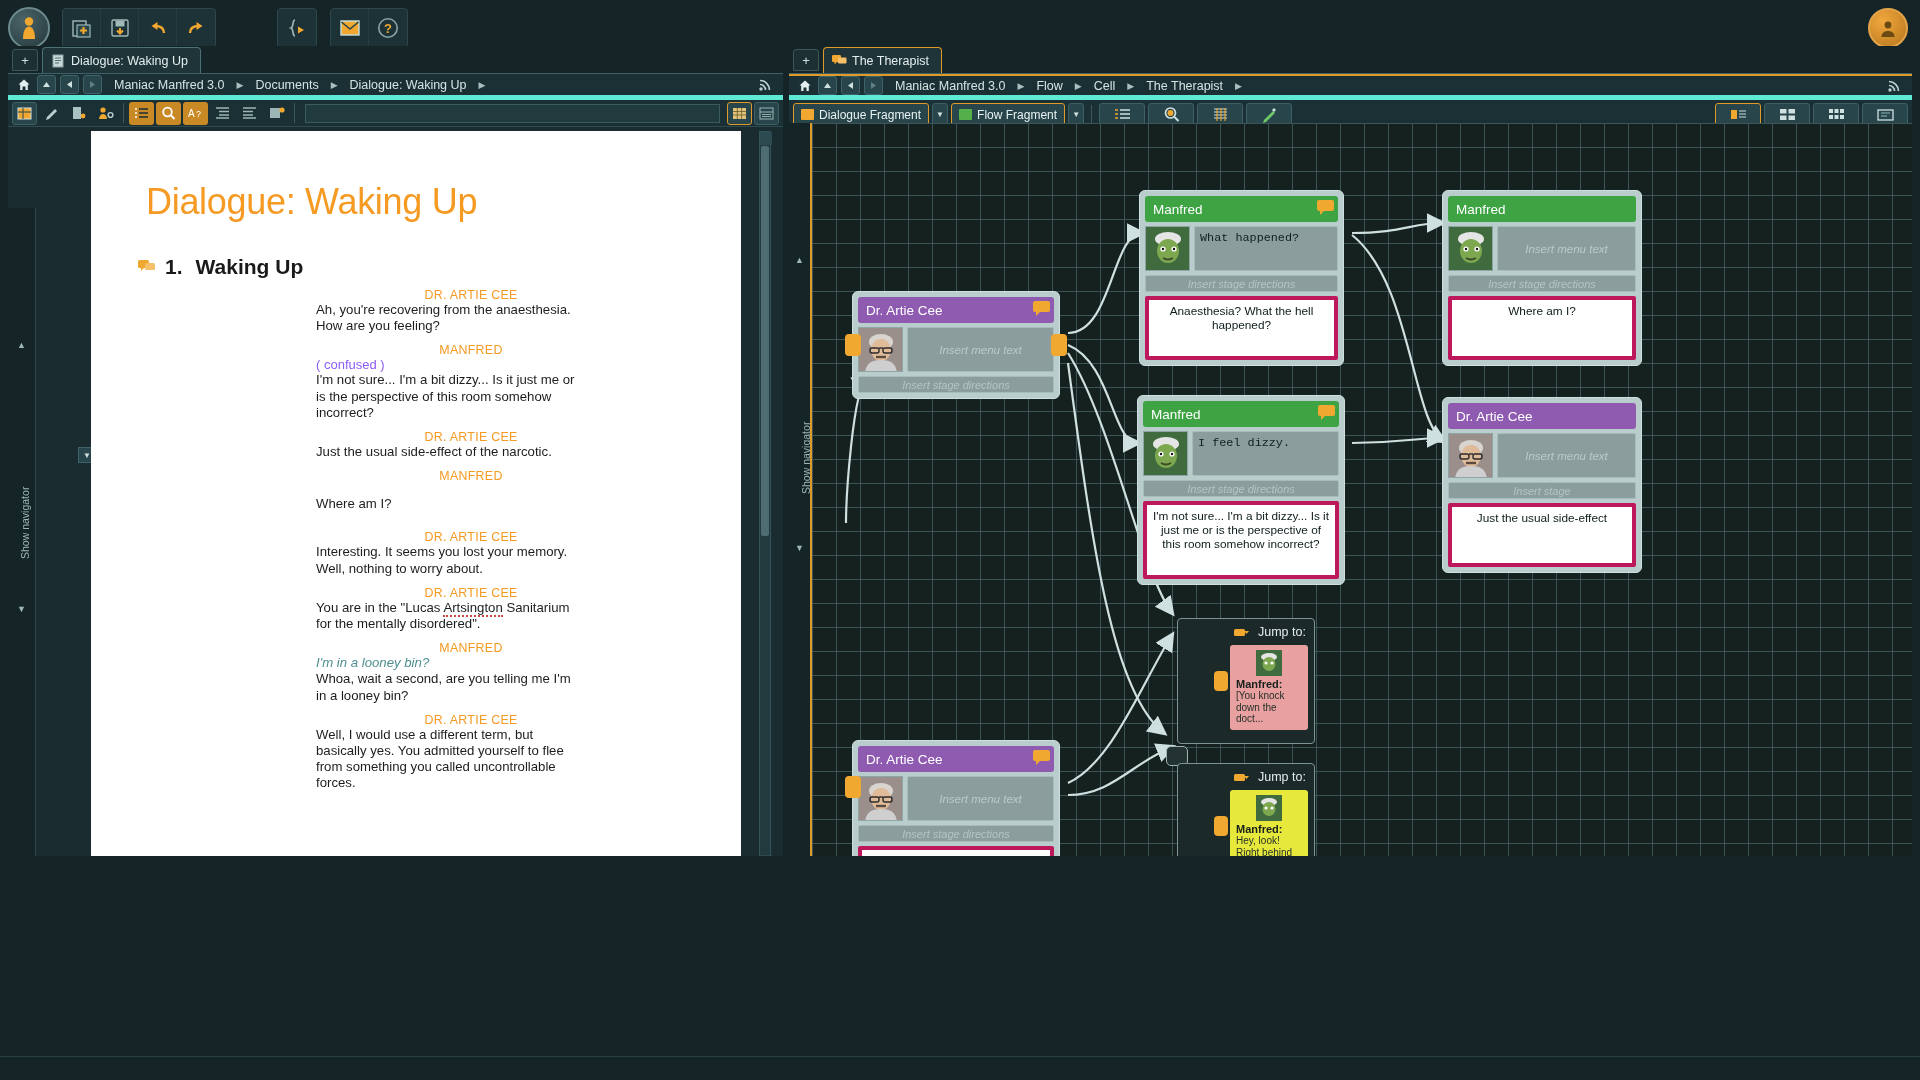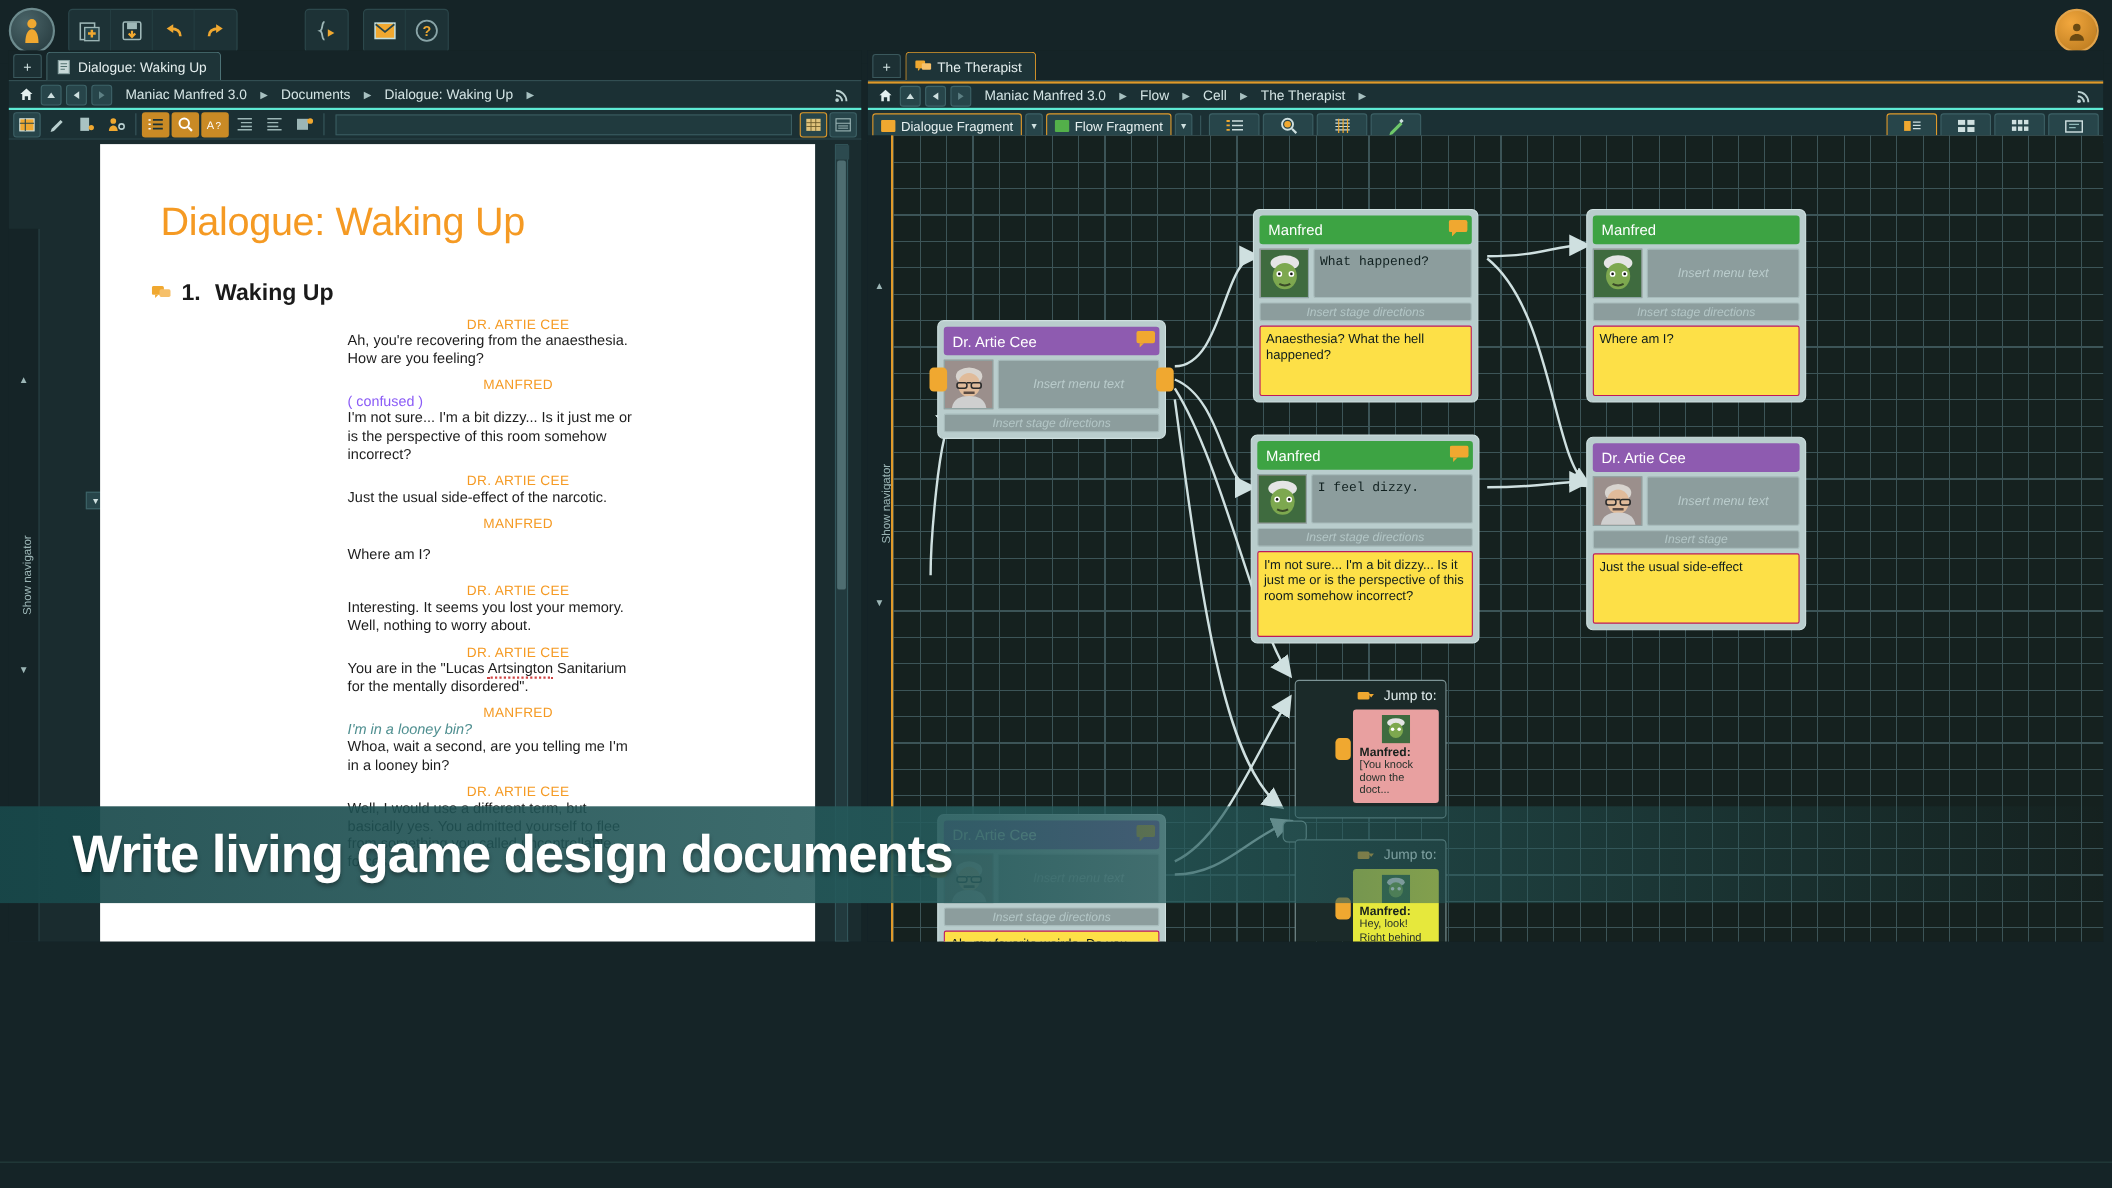--- a/index.html
+++ b/index.html
@@ -32,21 +32,21 @@
   .tabstrip{ position:relative; height:28px; background:#152427; border-bottom:1px solid #3f6166; }
   .tab-plus{ position:absolute; left:4px; top:3px; width:26px; height:22px; background:#1c3034;
              border:1px solid #3a585c; border-radius:3px 3px 0 0; color:#cfe0e0; font-size:13px;
              display:flex; align-items:center; justify-content:center; cursor:pointer;}
   .tab{ position:absolute; left:34px; top:1px; height:26px; padding:0 12px 0 8px;
         background:#1e3438; border:1px solid #4d7276; border-bottom:none; border-radius:4px 4px 0 0;
         display:flex; align-items:center; gap:6px; color:#e4eeee; font-size:12.5px; cursor:pointer; }
   .tab.active-orange{ border-color:#e09a2a; }
   .tab-ico{ width:14px; height:14px; flex:none; }
 
-  .crumbbar{ position:relative; height:26px; background:#1b3034; border-bottom:2px solid #5eead4;
+  .crumbbar{ position:relative; height:26px; background:#1b3034; border-bottom:5px solid #5eead4;
              display:flex; align-items:center; padding:0 6px; gap:4px; }
   .crumbbar.orange-top{ border-top:2px solid #e09a2a; }
   .navbtn{ width:19px; height:19px; background:#27454a; border:1px solid #3e6368; border-radius:3px;
            display:flex; align-items:center; justify-content:center; cursor:pointer; }
   .navbtn.flat{ background:transparent; border:none; }
   .crumb{ color:#d4e4e4; font-size:12.5px; padding:0 8px; cursor:pointer; white-space:nowrap;}
   .crumb-arrow{ color:#a7c0c0; font-size:9px; }
   .rss{ margin-left:auto; margin-right:4px; }
 
   .editortb{ position:relative; height:27px; background:#1b3034; border-bottom:1px solid #2e4b4f;
@@ -116,22 +116,22 @@
   .hdr-wrap{ display:flex; align-items:center; gap:4px; }
   .node-body{ display:flex; gap:4px; margin-top:4px; }
   .portrait{ width:45px; height:45px; border:1px solid #8fa6a6; flex:none; overflow:hidden; background:#9b8a88; }
   .field{ flex:1; background:#8c9d9d; border:1px solid #a8bcbc; border-radius:2px; min-height:45px;
           display:flex; align-items:center; justify-content:center; color:#b9cbcb; font-size:11.5px;
           font-style:italic; }
   .field.filled{ align-items:flex-start; justify-content:flex-start; padding:4px 5px; color:#10201f;
                  font-style:normal; font-size:11.8px; line-height:14px;font-family:Liberation Mono, monospace; }
   .stage{ margin-top:4px; background:#8c9d9d; border:1px solid #a8bcbc; border-radius:2px; height:17px;
           display:flex; align-items:center; justify-content:center; color:#b3c6c6; font-size:11px; font-style:italic;}
-  .text-area{ margin-top:4px; background:#fde047; border:1px solid #be185d; border-radius:2px;
-              padding:4px 5px; color:#0e1c1c; font-size:11.8px; line-height:14px; }
+  .text-area{ margin-top:4px; background:#ffffff; border:4px solid #be185d; border-radius:2px;
+              padding:4px 5px; color:#0e1c1c; font-size:11.8px; line-height:14px;text-align:center; }
 
   .pin{ position:absolute; width:16px; height:22px; background:#f0a830; border-radius:4px; top:50%;
         margin-top:-11px; }
   .pin.l{ left:-8px; } .pin.r{ right:-8px; }
 
   .jump{ position:absolute; background:#1b2a29; border:1px solid #7d9496; border-radius:4px; padding:6px 8px;}
   .jump-hdr{ display:flex; align-items:center; gap:7px; color:#e2eded; font-size:12.5px;padding-left:48px; }
   .jump-card{ margin-top:6px; border-radius:3px; padding:5px 6px; width:78px; }
   .jump-card.pink{ background:#e8a0a0; }
   .jump-card.yellow{ background:#e6e83c; }
@@ -794,18 +794,15 @@
               </svg>
           </div>
           <div class="jc-name">Manfred:</div>
           <div class="jc-txt">Hey, look! Right behind you a t...</div>
         </div>
         <div style="position:absolute;left:36px;top:52px;width:14px;height:20px;background:#f0a830;border-radius:4px"></div>
       </div>
     </div>
   </div>
 
-  <div class="banner">
-    <span>Write living game design documents</span>
-  </div>
 
   <div class="statusbar"></div>
 </div>
 
 </body></html>

